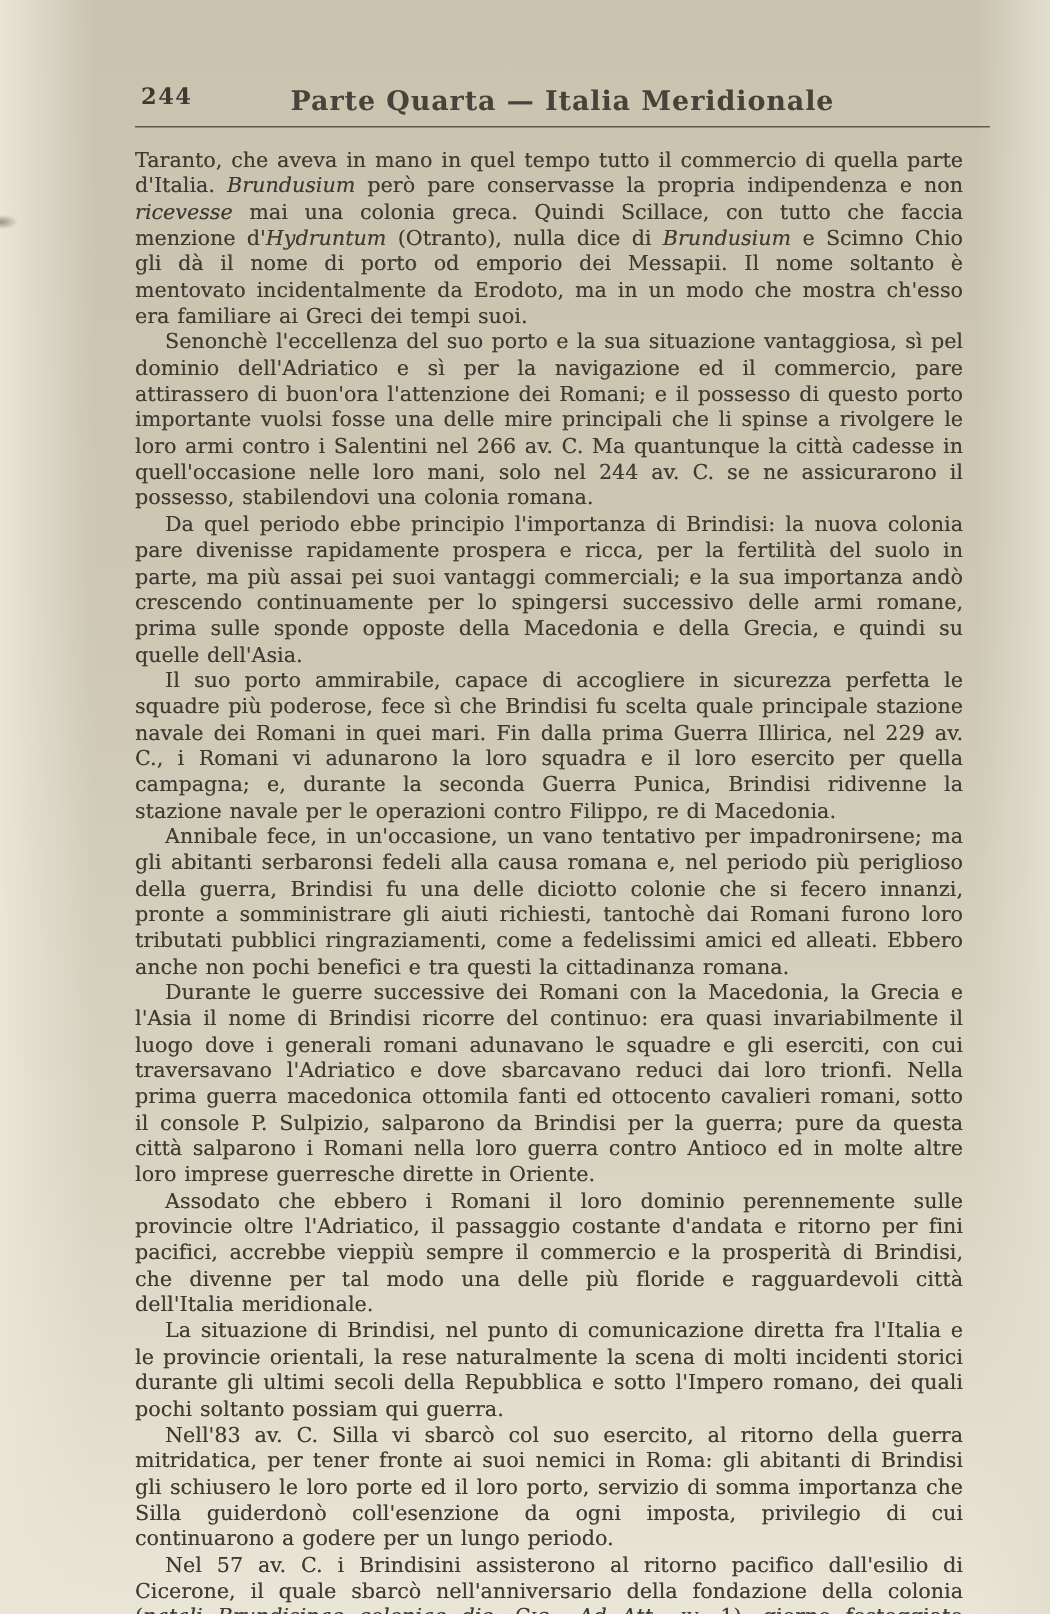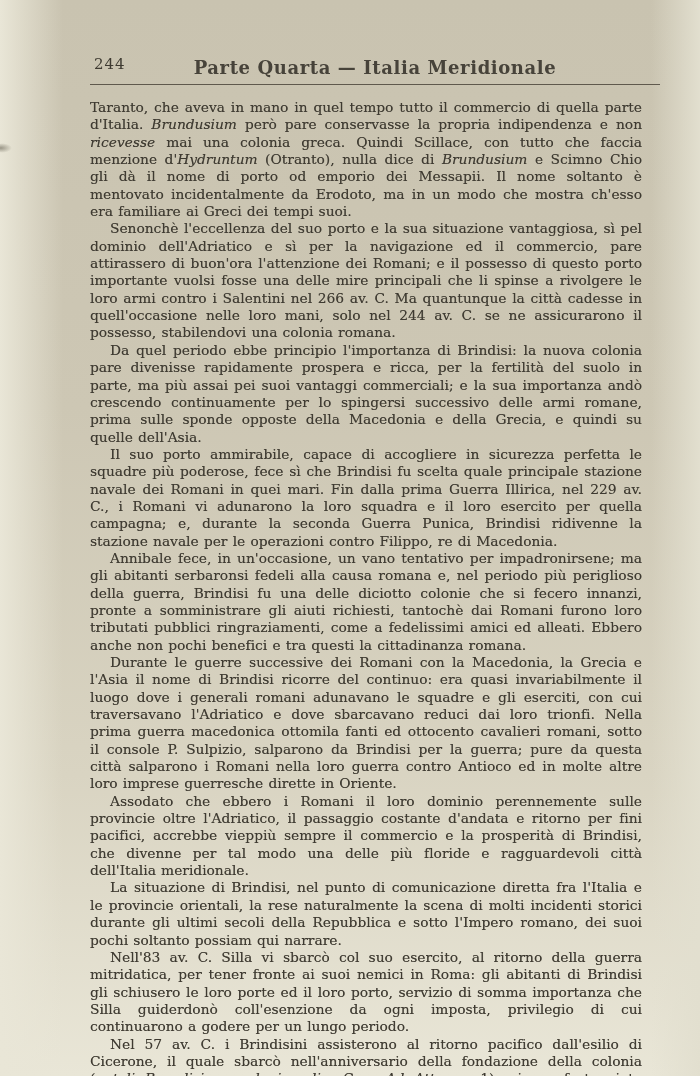--- a/index.html
+++ b/index.html
@@ -17,21 +17,21 @@
       linear-gradient(180deg, #c9c3b0 0%, var(--paper-top, #cdc7b4) 38%, #d9d4c2 72%, var(--paper-bottom, #e9e6d7) 100%);
     overflow: hidden;
   }
   .header {
     position: absolute;
     top: 55px; left: 90px; width: 570px;
     height: 20px;
   }
   .pagenum {
     position: absolute; left: 4px; top: 0;
-    font-size: 15px; font-weight: normal;
+    font-size: 15px; font-weight: bold;
     letter-spacing: 1px;
   }
   .running {
     display: block; text-align: center;
     font-size: 18px; font-weight: bold;
     letter-spacing: 0.6px;
     padding-top: 2px;
     color: #47433a;
   }
   .rule {
@@ -77,17 +77,17 @@
   <div class="rule"></div>
   <div class="smudge"></div>
   <div class="body-text" id="body-text">
       <p class="noindent"><span>Taranto, che aveva in mano in quel tempo tutto il commercio di quella parte d'Italia. </span><em>Brundusium</em><span> però pare conservasse la propria indipendenza e non </span><em>ricevesse</em><span> mai una colonia greca. Quindi Scillace, con tutto che faccia menzione d'</span><em>Hydruntum</em><span> (Otranto), nulla dice di </span><em>Brundusium</em><span> e Scimno Chio gli dà il nome di porto od emporio dei Messapii. Il nome soltanto è mentovato incidentalmente da Erodoto, ma in un modo che mostra ch'esso era familiare ai Greci dei tempi suoi.</span></p>
       <p><span>Senonchè l'eccellenza del suo porto e la sua situazione vantaggiosa, sì pel dominio dell'Adriatico e sì per la navigazione ed il commercio, pare attirassero di buon'ora l'attenzione dei Romani; e il possesso di questo porto importante vuolsi fosse una delle mire principali che li spinse a rivolgere le loro armi contro i Salentini nel 266 av. C. Ma quantunque la città cadesse in quell'occasione nelle loro mani, solo nel 244 av. C. se ne assicurarono il possesso, stabilendovi una colonia romana.</span></p>
       <p><span>Da quel periodo ebbe principio l'importanza di Brindisi: la nuova colonia pare divenisse rapidamente prospera e ricca, per la fertilità del suolo in parte, ma più assai pei suoi vantaggi commerciali; e la sua importanza andò crescendo continuamente per lo spingersi successivo delle armi romane, prima sulle sponde opposte della Macedonia e della Grecia, e quindi su quelle dell'Asia.</span></p>
       <p><span>Il suo porto ammirabile, capace di accogliere in sicurezza perfetta le squadre più poderose, fece sì che Brindisi fu scelta quale principale stazione navale dei Romani in quei mari. Fin dalla prima Guerra Illirica, nel 229 av. C., i Romani vi adunarono la loro squadra e il loro esercito per quella campagna; e, durante la seconda Guerra Punica, Brindisi ridivenne la stazione navale per le operazioni contro Filippo, re di Macedonia.</span></p>
       <p><span>Annibale fece, in un'occasione, un vano tentativo per impadronirsene; ma gli abitanti serbaronsi fedeli alla causa romana e, nel periodo più periglioso della guerra, Brindisi fu una delle diciotto colonie che si fecero innanzi, pronte a somministrare gli aiuti richiesti, tantochè dai Romani furono loro tributati pubblici ringraziamenti, come a fedelissimi amici ed alleati. Ebbero anche non pochi benefici e tra questi la cittadinanza romana.</span></p>
       <p><span>Durante le guerre successive dei Romani con la Macedonia, la Grecia e l'Asia il nome di Brindisi ricorre del continuo: era quasi invariabilmente il luogo dove i generali romani adunavano le squadre e gli eserciti, con cui traversavano l'Adriatico e dove sbarcavano reduci dai loro trionfi. Nella prima guerra macedonica ottomila fanti ed ottocento cavalieri romani, sotto il console P. Sulpizio, salparono da Brindisi per la guerra; pure da questa città salparono i Romani nella loro guerra contro Antioco ed in molte altre loro imprese guerresche dirette in Oriente.</span></p>
       <p><span>Assodato che ebbero i Romani il loro dominio perennemente sulle provincie oltre l'Adriatico, il passaggio costante d'andata e ritorno per fini pacifici, accrebbe vieppiù sempre il commercio e la prosperità di Brindisi, che divenne per tal modo una delle più floride e ragguardevoli città dell'Italia meridionale.</span></p>
-      <p><span>La situazione di Brindisi, nel punto di comunicazione diretta fra l'Italia e le provincie orientali, la rese naturalmente la scena di molti incidenti storici durante gli ultimi secoli della Repubblica e sotto l'Impero romano, dei suoi pochi soltanto possiam qui narrare.</span></p>
+      <p><span>La situazione di Brindisi, nel punto di comunicazione diretta fra l'Italia e le provincie orientali, la rese naturalmente la scena di molti incidenti storici durante gli ultimi secoli della Repubblica e sotto l'Impero romano, dei quali pochi soltanto possiam qui guerra.</span></p>
       <p><span>Nell'83 av. C. Silla vi sbarcò col suo esercito, al ritorno della guerra mitridatica, per tener fronte ai suoi nemici in Roma: gli abitanti di Brindisi gli schiusero le loro porte ed il loro porto, servizio di somma importanza che Silla guiderdonò coll'esenzione da ogni imposta, privilegio di cui continuarono a godere per un lungo periodo.</span></p>
       <p><span>Nel 57 av. C. i Brindisini assisterono al ritorno pacifico dall'esilio di Cicerone, il quale sbarcò nell'anniversario della fondazione della colonia (</span><em>natali Brundisinae coloniae die</em><span>. </span><span class="sc">Cic.</span><span>, </span><em>Ad Att.</em><span>, </span><span class="sc">iv</span><span>, 1), giorno festeggiato perciò doppiamente.</span></p>
     </div>
 </div>
 
 </body></html>

